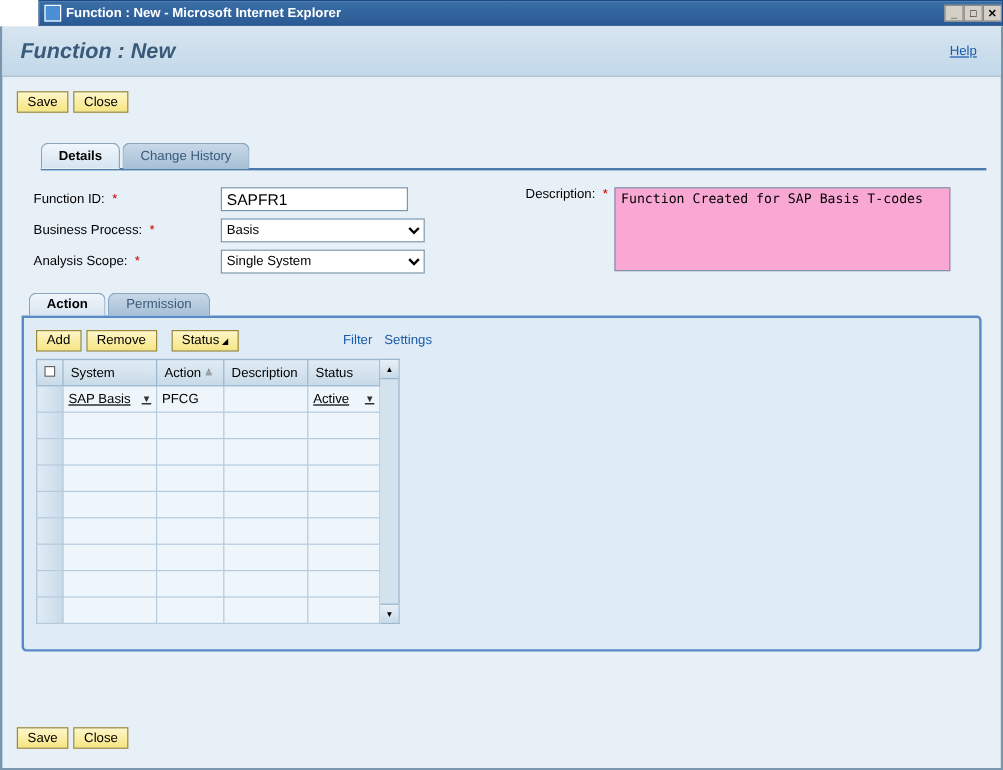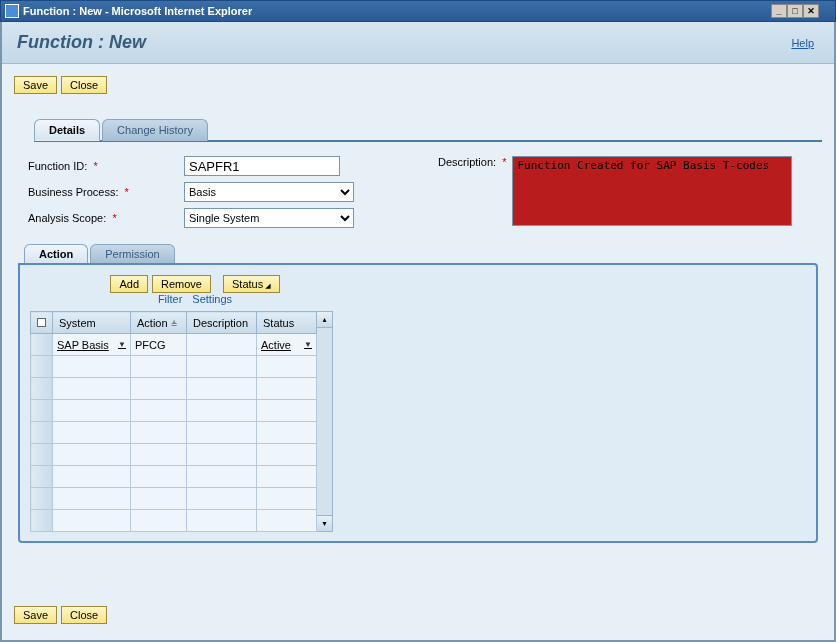--- a/index.html
+++ b/index.html
@@ -1,18 +1,18 @@
 <!DOCTYPE html>
 <html><head>
 <meta charset="utf-8">
 <style>
 * { box-sizing: border-box; margin: 0; padding: 0; }
 body { font-family: Arial, sans-serif; font-size: 11px; background: #fff; }
 
-.titlebar { background: linear-gradient(#3a6ea5, #2a5a95); color: #fff; height: 22px; display: flex; align-items: center; justify-content: space-between; padding: 0 16px 0 4px; border: 1px solid #1a4a85; }
+.titlebar { background: linear-gradient(#3a6ea5, #2a5a95); color: #fff; height: 22px; display: flex; align-items: center; justify-content: space-between; padding: 0 0 0 4px; border: 1px solid #1a4a85; margin-left: 32px; }
 .titlebar-left { display: flex; align-items: center; gap: 4px; }
 .titlebar-icon { width: 14px; height: 14px; background: #4a8ed5; border: 1px solid #fff; }
 .titlebar-text { font-weight: bold; font-size: 11px; }
 .titlebar-btns { display: flex; gap: 0; }
 .titlebar-btn { width: 16px; height: 14px; background: #d4d0c8; border: 1px solid #888; display: flex; align-items: center; justify-content: center; font-size: 9px; font-weight: bold; color: #000; cursor: pointer; }
 
 .outer { border: 2px solid #7a96ac; border-top: none; background: #e8f0f7; height: 620px; }
 
 .header { background: linear-gradient(#d7e5f0, #c2d8e9); height: 42px; display: flex; align-items: center; justify-content: space-between; padding: 0 20px 0 15px; border-bottom: 1px solid #a5b9cc; }
 .header-title { font-size: 18px; font-weight: bold; font-style: italic; color: #3a5a7a; }
@@ -29,29 +29,29 @@
 .tab.inactive { background: linear-gradient(#c8d8e8, #a5bfd5); color: #3a5a7a; }
 
 .form-panel { padding: 14px 14px 4px 14px; display: flex; gap: 40px; }
 .form-left { flex: 0 0 370px; }
 .form-row { display: flex; align-items: center; margin-bottom: 6px; gap: 36px; }
 .form-label { width: 120px; font-size: 11px; }
 .req { color: #c00; }
 .form-input { width: 156px; height: 20px; border: 1px solid #7a96ac; padding: 2px 4px; font-size: 13px; background: #fff; }
 .form-select { width: 170px; height: 20px; border: 1px solid #7a96ac; font-size: 11px; background: #fff; }
 .form-right { flex: 1; display: flex; gap: 6px; }
-.form-textarea { width: 280px; height: 70px; border: 1px solid #7a96ac; padding: 2px 4px; font-size: 11px; resize: none; background: #b91c1c; }
+.form-textarea { width: 280px; height: 70px; border: 1px solid #7a96ac; padding: 2px 4px; font-size: 11px; resize: none; background: #f9a8d4; }
 
 .subtabs { margin-top: 6px; display: flex; margin-left: 10px; }
 .subtab { padding: 3px 14px; border: 1px solid #8aa5bf; border-bottom: none; border-radius: 6px 6px 0 0; font-size: 11px; cursor: pointer; margin-right: 2px; }
 .subtab.active { background: linear-gradient(#f0f6fc, #d7e5f0); font-weight: bold; }
 .subtab.inactive { background: linear-gradient(#c8d8e8, #a5bfd5); color: #3a5a7a; }
 
 .table-panel { border: 2px solid #5a8ac5; border-radius: 0 4px 4px 4px; padding: 10px; background: #e0ecf5; height: 280px; margin: 0 4px; }
-.table-toolbar { display: flex; align-items: center; justify-content: space-between; margin-bottom: 6px; flex-direction: column; }
+.table-toolbar { display: flex; align-items: center; justify-content: space-between; margin-bottom: 6px; }
 .toolbar-left { display: flex; gap: 4px; align-items: center; }
 .toolbar-right { display: flex; gap: 10px; }
 .toolbar-link { color: #1a5aaa; font-size: 11px; cursor: pointer; }
 .tri { font-size: 7px; margin-left: 2px; }
 .toolbar-sep { width: 4px; }
 
 .grid-wrap { display: flex; width: 332px; }
 .grid { border-collapse: collapse; }
 .grid th { background: linear-gradient(#e0ecf5, #c8dae8); border: 1px solid #9ab5cc; padding: 3px 6px; text-align: left; font-weight: normal; font-size: 11px; height: 22px; }
 .grid td { border: 1px solid #b5cadc; padding: 2px 4px; height: 22px; background: #eff6fb; font-size: 11px; }

